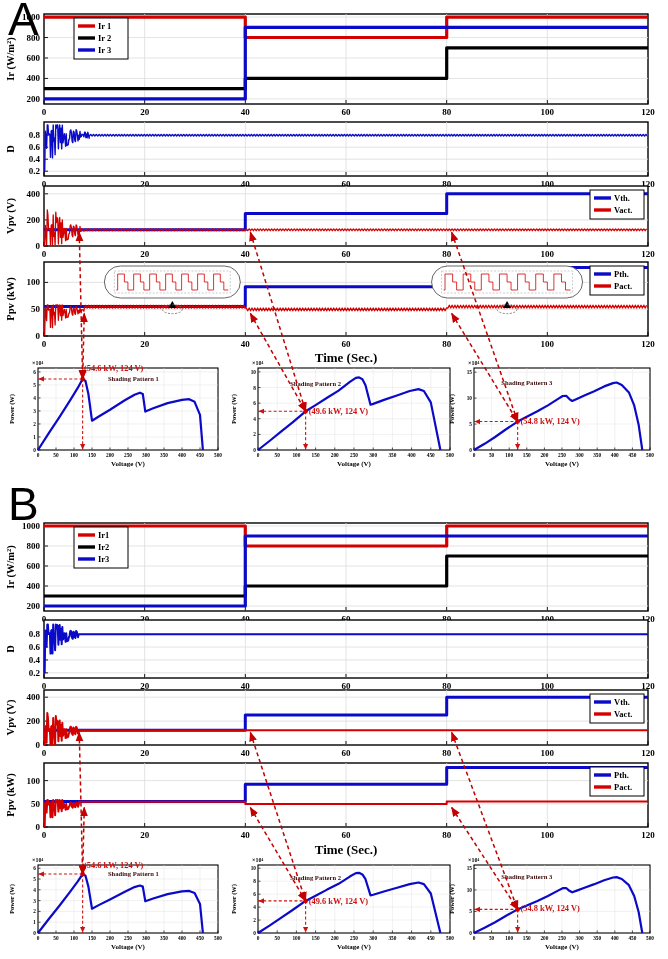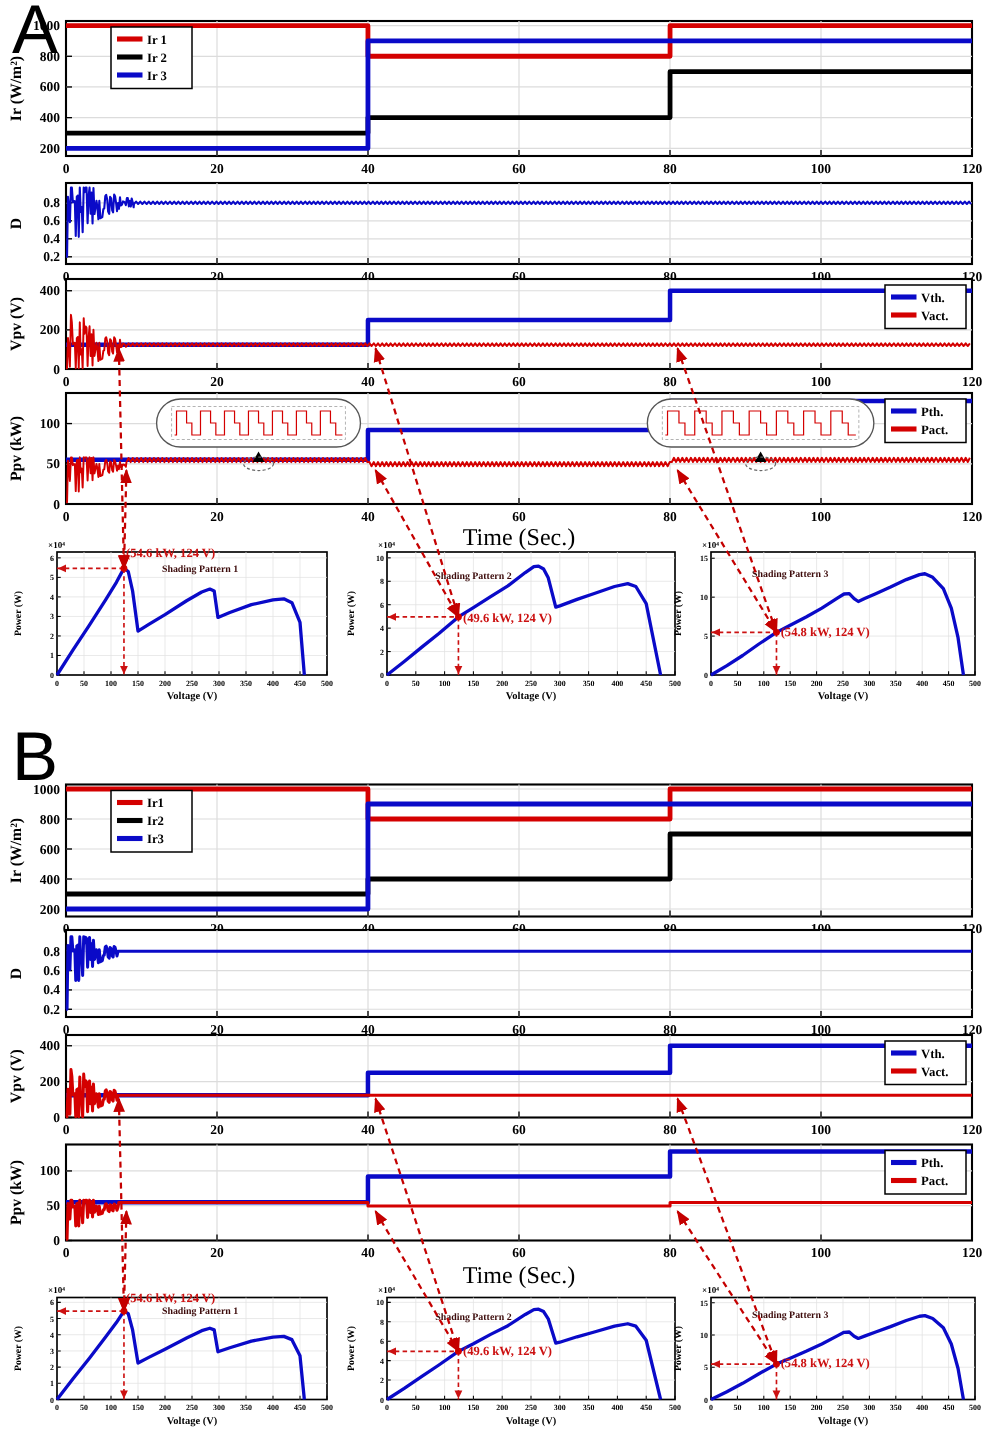--- a/index.html
+++ b/index.html
@@ -5,21 +5,21 @@
   html,body{margin:0;padding:0;background:#fff;}
   .figure{position:relative;width:668px;height:959px;background:#fff;overflow:hidden;
           font-family:"Liberation Serif",serif;}
   .panel{position:absolute;left:0;width:668px;}
   #panel-A{top:0;height:479px;}
   #panel-B{top:479px;height:480px;}
   .panel-label{position:absolute;left:8px;top:-4px;font-family:"Liberation Sans",sans-serif;
                font-size:46px;font-weight:400;color:#000;z-index:4;line-height:1;}
   #panel-B .panel-label{top:2px;}
   .time-label{position:absolute;left:44px;width:604px;text-align:center;
-              font-weight:normal;font-size:16px;color:#000;z-index:2;}
+              font-weight:bold;font-size:13px;color:#000;z-index:2;}
   #panel-A .time-label{top:350px;}
   #panel-B .time-label{top:363px;}
   .chart-mount{position:absolute;z-index:1;}
   .chart-mount svg{display:block;overflow:visible;}
   .overlay{position:absolute;left:0;top:0;z-index:6;pointer-events:none;overflow:visible;}
 </style>
 </head>
 <body>
 
 <div class="figure">

